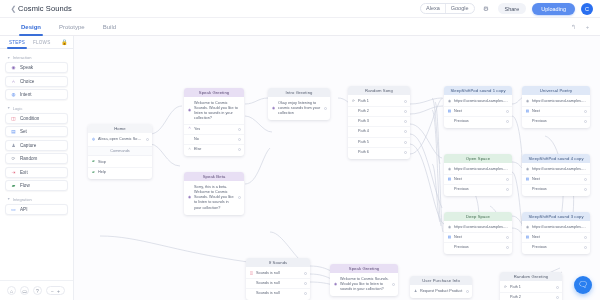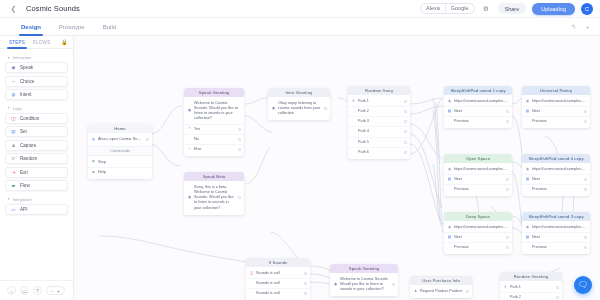--- a/index.html
+++ b/index.html
@@ -15,21 +15,21 @@
   .topbar {
     position: absolute; top: 0; left: 0; width: 600px; height: 18px;
     background: #fff; display: flex; align-items: center;
     border-bottom: 1px solid #f0f0f4;
   }
   .back-chev {
     margin-left: 9px; width: 9px; height: 9px;
     display: flex; align-items: center; justify-content: center;
     color: #9aa0b0; font-size: 7px; cursor: pointer;
   }
-  .app-title { margin-left: 8px; font-size: 7.5px; color: #2b3445; letter-spacing: .1px; }
+  .app-title { font-size: 7.5px; color: #2b3445; letter-spacing: .1px; }
   .topbar-right { margin-left: auto; display: flex; align-items: center; gap: 6px; padding-right: 7px; }
   .pill-group {
     display: flex; align-items: center; height: 11px;
     border: 1px solid #e3e6ee; border-radius: 6px; background: #fff; overflow: hidden;
   }
   .pill-group span { font-size: 5.5px; color: #6b7385; padding: 0 5px; line-height: 11px; cursor: pointer; }
   .pill-group span.sep { padding: 0; width: 1px; background: #e9ebf1; height: 11px; }
   .icon-btn {
     width: 11px; height: 11px; border-radius: 50%;
     display: flex; align-items: center; justify-content: center;

